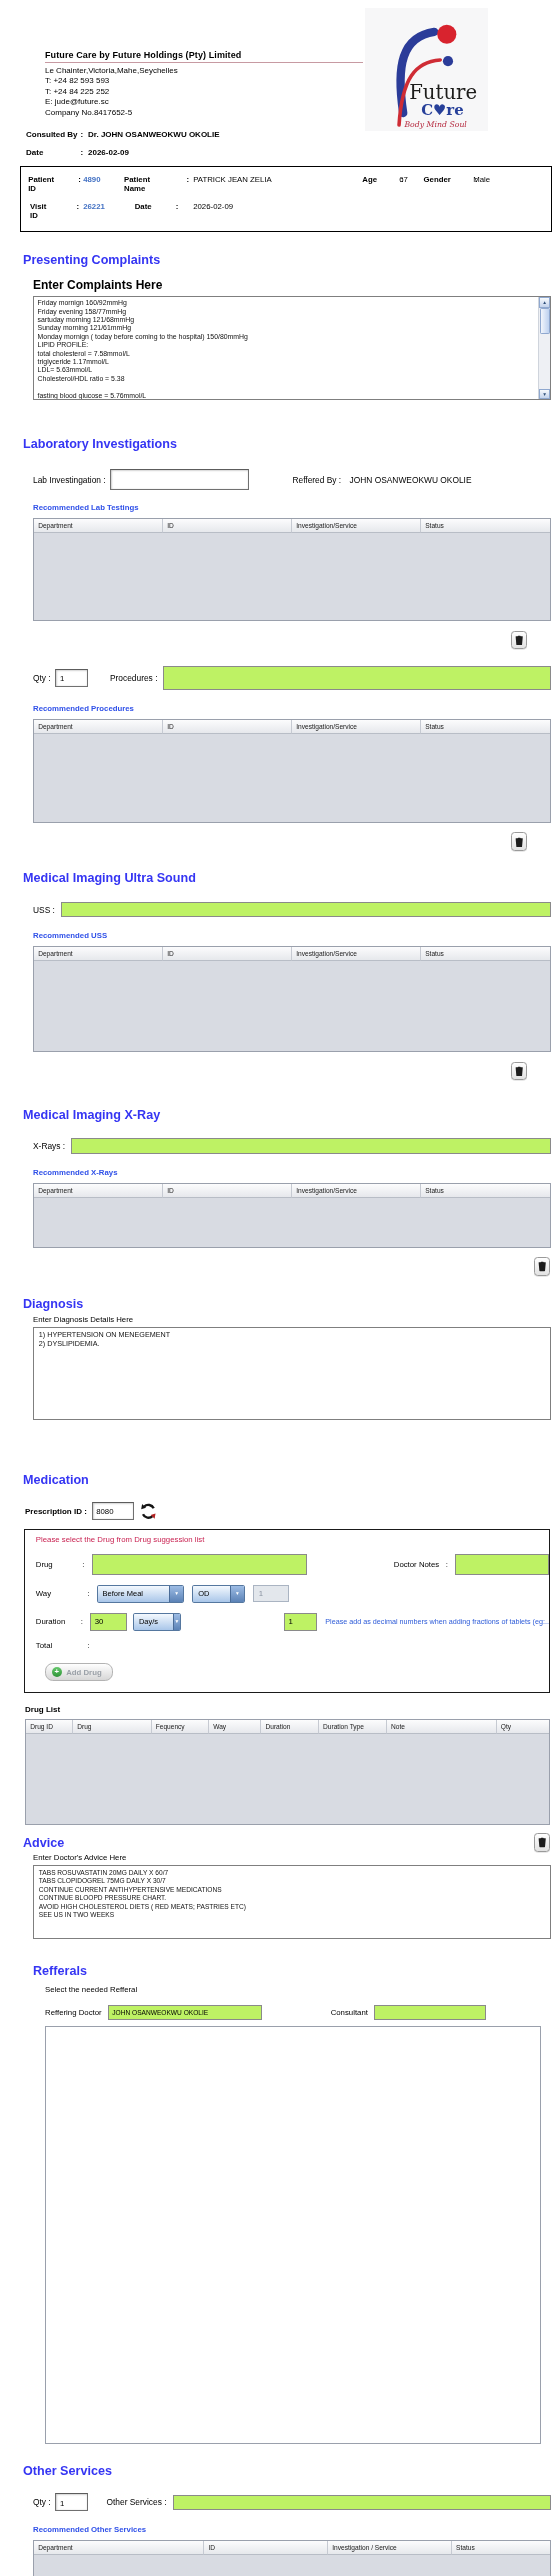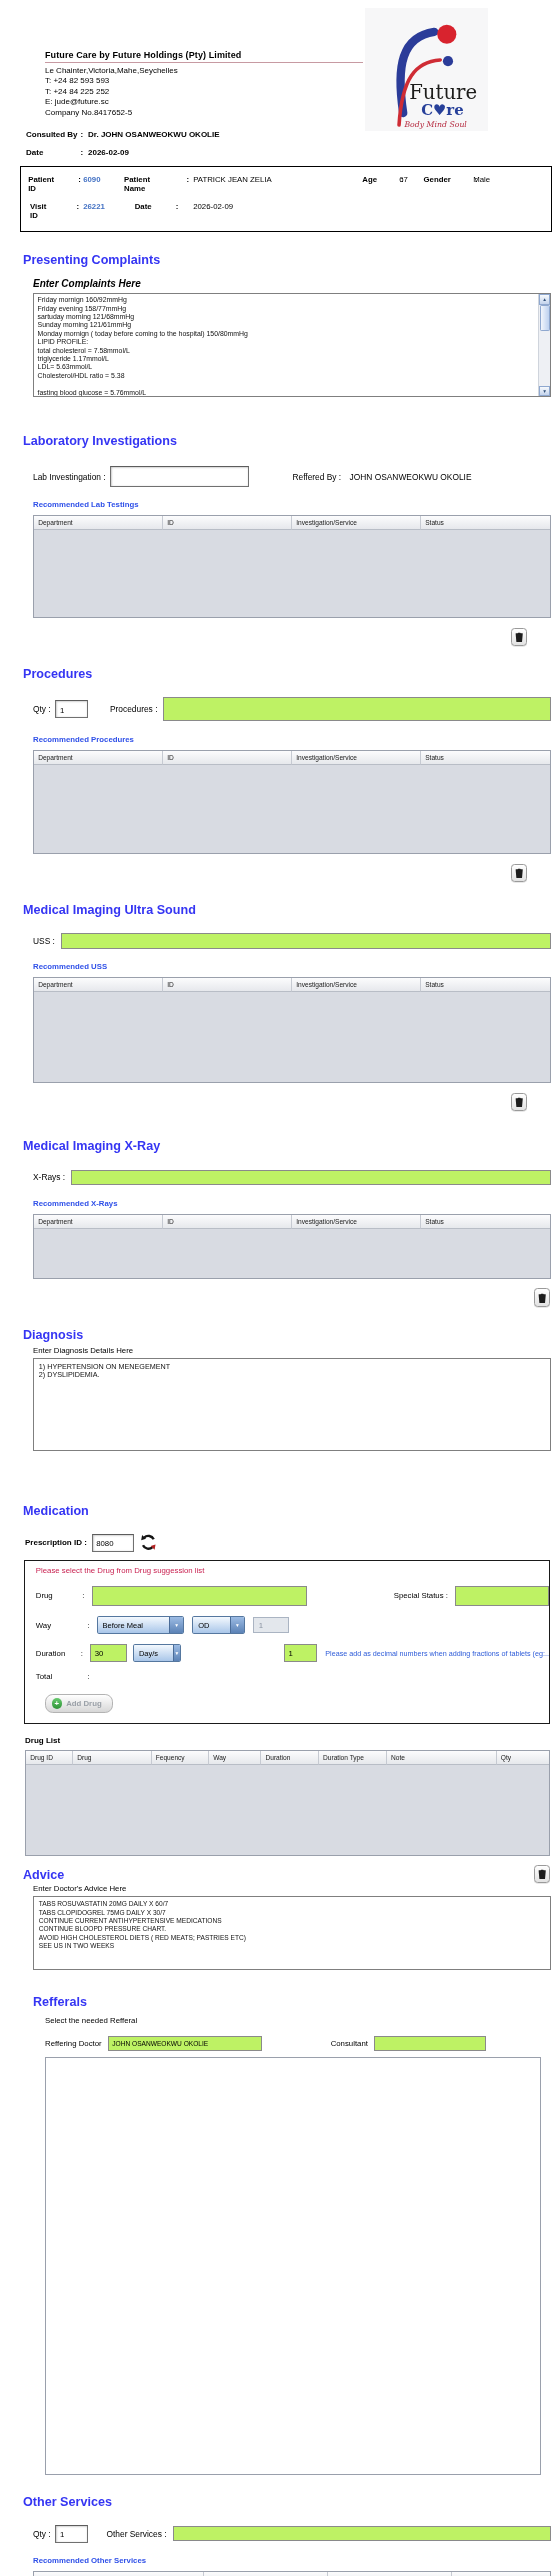--- a/index.html
+++ b/index.html
@@ -22,21 +22,21 @@
   .p-cell2{width:247px;display:flex;}
   .p-cell3{width:61px;display:flex;}
   .p-cell4{flex:1;display:flex;}
   .p-lbl{display:inline-flex;justify-content:center;font-weight:bold;box-sizing:border-box;gap:24px;}
   .w78{width:49px;} .w104{width:65px;} .w38{width:24px;} .w60{width:37px;}
   .p-val{margin-left:4.2px;}
   .blue{color:#4472c4;font-weight:bold;}
 
   
   .sec-title{margin:0 0 0 23px;color:#3535f3;font-size:12.6px;font-weight:bold;}
-  .sub-bold{margin:10.2px 0 0 33px;font-size:10px;font-weight:bold;font-style:italic;}
+  .sub-bold{margin:10.2px 0 0 33px;font-size:12px;font-weight:bold;}
   .sub-reg{margin:7.8px 0 0 33px;font-size:7.8px;}
   .rec-label{margin:13.7px 0 0 33px;color:#2f50e8;font-weight:bold;font-size:7.8px;}
 
   .ta-box{margin:4.8px 0 0 33px;width:518px;border:0.6px solid #7f7f7f;box-sizing:border-box;background:#fff;position:relative;}
   .ta-box textarea{display:block;width:100%;height:100%;border:none;outline:none;resize:none;box-sizing:border-box;
     padding:1.8px 14.3px 1.8px 3.6px;font-family:"Liberation Sans",sans-serif;font-size:6.9px;line-height:8.4px;overflow:hidden;background:transparent;color:#111;}
   .h174{height:104px;} .h156{height:93px;} .h124{height:74px;}
   .vscroll{position:absolute;top:0;right:0;bottom:0;width:10.8px;background:#eef0f4;border-left:0.6px solid #cfd4dc;display:flex;flex-direction:column;justify-content:space-between;}
   .scroll-btn{height:10.2px;background:linear-gradient(#f7fafd,#c3d3ec);border:0.6px solid #8fa8cf;box-sizing:border-box;font-size:4.8px;line-height:9px;text-align:center;color:#30507a;cursor:pointer;}
   .scroll-thumb{position:absolute;top:10.8px;left:0.6px;width:8.4px;height:24px;border:0.6px solid #8fa8cf;border-radius:1.2px;background:linear-gradient(90deg,#f2f6fc,#bdd1ef);}
@@ -142,21 +142,21 @@
     </div>
   </div>
 
   <div class="patient-box">
     <div class="p-row">
       <span class="p-cell1">
         <span class="p-lbl w78">
             <span>Patient ID</span>
             <span>:</span>
           </span>
-        <span class="p-val blue">6090</span>
+        <span class="p-val blue">4890</span>
       </span>
       <span class="p-cell2">
         <span class="p-lbl w104">
             <span>Patient Name</span>
             <span>:</span>
           </span>
         <span class="p-val">PATRICK JEAN ZELIA</span>
       </span>
       <span class="p-cell3">
         <span class="p-lbl w38">
@@ -231,21 +231,20 @@
     <div class="rec-body bh146"></div>
   </div>
   <div class="trash-row mr48">
     <button class="trash-btn">
       <svg width="8.4" height="10.2" viewBox="0 0 13 16">
           <path fill="#1c1c1c" d="M1 4h11l-1 11a1 1 0 0 1-1 1H3a1 1 0 0 1-1-1L1 4zm3-2 1-1h3l1 1h3v2H1V2h3z"></path>
         </svg>
     </button>
   </div>
 
-  <h2 class="sec-title mt34">Procedures</h2>
   <div class="inline-row mt28">
     <span class="f13">Qty :</span>
     <input class="input3d h30 qty-input ml8" value="1" style="">
     <span class="f13 ml36">Procedures :</span>
     <input class="input-flat h40 ml10 flex1" style="">
   </div>
   <div class="rec-label">Recommended Procedures</div>
   <div class="rec-table">
     <div class="rec-head">
       <div class="rec-cell w25">Department</div>
@@ -333,21 +332,21 @@
   <div class="drug-form">
     <div class="notice-red">Please select the Drug from Drug suggession list</div>
 
     <div class="f-row">
       <span class="f-label">
           <span>Drug</span>
           <span>:</span>
         </span>
       <input class="input-flat h34" style="width: 237px;">
       <span class="sn-label">
-          <span>Special Status</span>
+          <span>Doctor Notes</span>
           <span>:</span>
         </span>
       <input class="input-flat h34" style="width: 94px;">
     </div>
 
     <div class="f-row">
       <span class="f-label">
           <span>Way</span>
           <span>:</span>
         </span>

